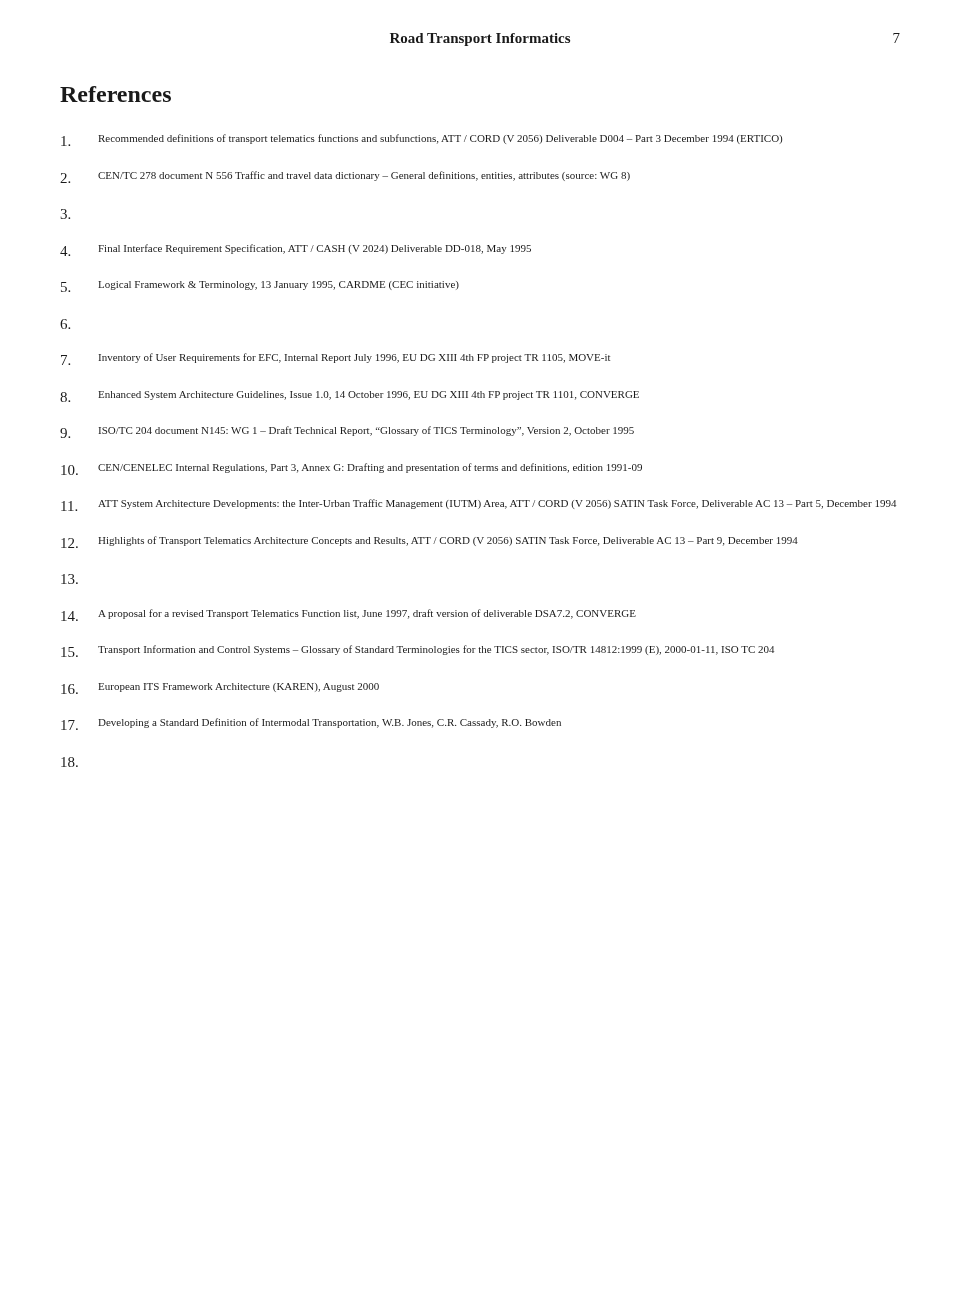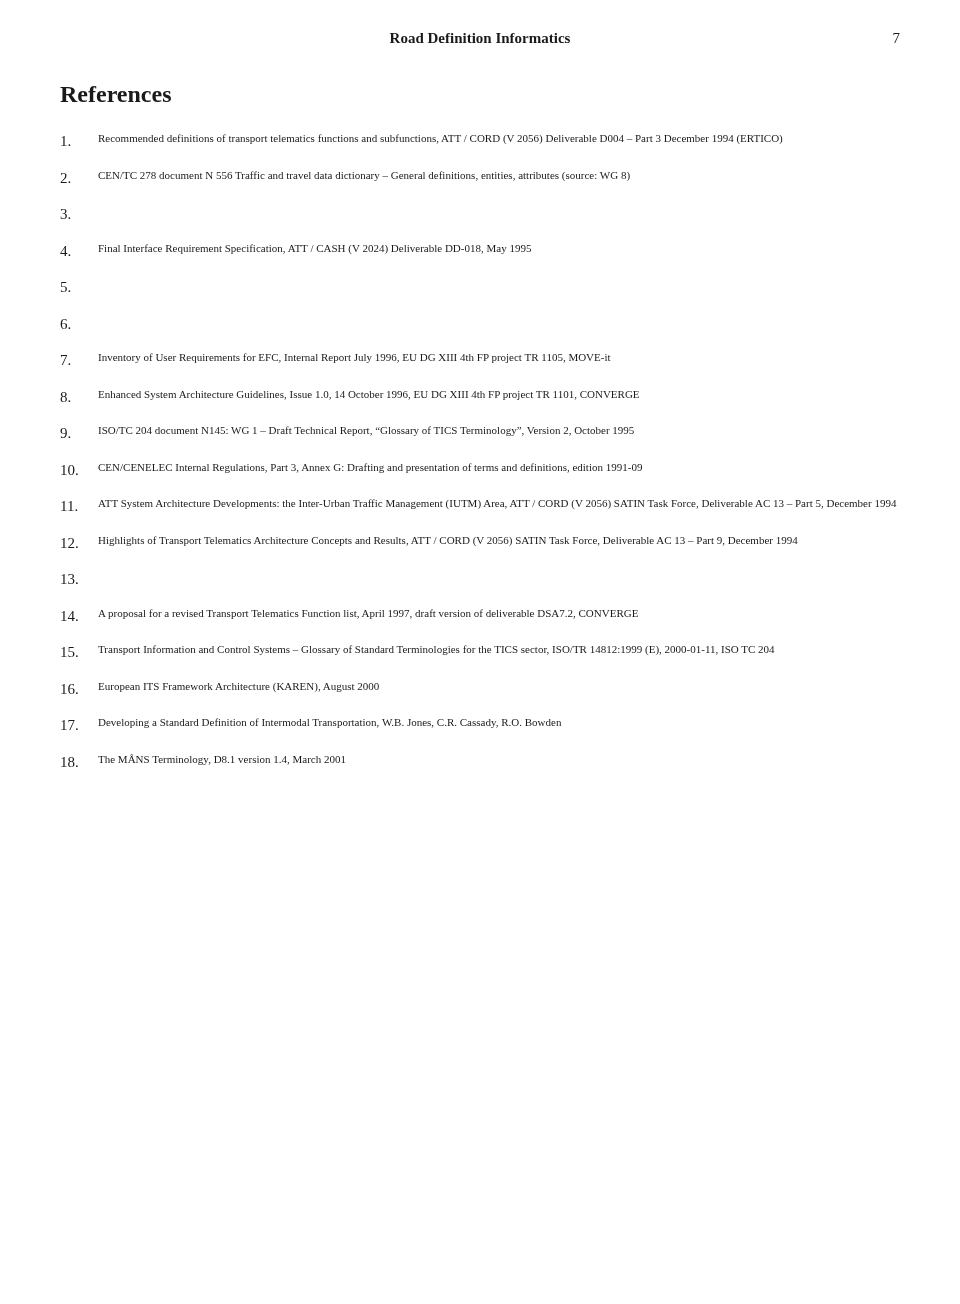--- a/index.html
+++ b/index.html
@@ -63,21 +63,21 @@
 
     .ref-text {
       font-size: 11px;
       line-height: 1.5;
     }
   </style>
 </head>
 <body>
 
 <div class="page-header">
-  <span class="page-header-title">Road Definition Informatics</span>
+  <span class="page-header-title">Road Transport Informatics</span>
   <span class="page-number">7</span>
 </div>
 
 <h1 class="section-heading">References</h1>
 
 <ol class="reference-list">
 <li class="reference-item">
       <span class="ref-number">1.</span>
       <span class="ref-text">Recommended definitions of transport telematics functions and subfunctions, ATT / CORD (V 2056) Deliverable D004 – Part 3 December 1994 (ERTICO)</span>
     </li>
@@ -87,20 +87,21 @@
     </li>
     <li class="reference-item">
       <span class="ref-number">3.</span>
     </li>
     <li class="reference-item">
       <span class="ref-number">4.</span>
       <span class="ref-text">Final Interface Requirement Specification, ATT / CASH (V 2024) Deliverable DD-018, May 1995</span>
     </li>
     <li class="reference-item">
       <span class="ref-number">5.</span>
+      <span class="ref-text">Logical Framework &amp; Terminology, 13 January 1995, CARDME (CEC initiative)</span>
     </li>
     <li class="reference-item">
       <span class="ref-number">6.</span>
     </li>
     <li class="reference-item">
       <span class="ref-number">7.</span>
       <span class="ref-text">Inventory of User Requirements for EFC, Internal Report July 1996, EU DG XIII 4th FP project TR 1105, MOVE-it</span>
     </li>
     <li class="reference-item">
       <span class="ref-number">8.</span>
@@ -120,31 +121,30 @@
     </li>
     <li class="reference-item">
       <span class="ref-number">12.</span>
       <span class="ref-text">Highlights of Transport Telematics Architecture Concepts and Results, ATT / CORD (V 2056) SATIN Task Force, Deliverable AC 13 – Part 9, December 1994</span>
     </li>
     <li class="reference-item">
       <span class="ref-number">13.</span>
     </li>
     <li class="reference-item">
       <span class="ref-number">14.</span>
-      <span class="ref-text">A proposal for a revised Transport Telematics Function list, April 1997, draft version of deliverable DSA7.2, CONVERGE</span>
+      <span class="ref-text">A proposal for a revised Transport Telematics Function list, June 1997, draft version of deliverable DSA7.2, CONVERGE</span>
     </li>
     <li class="reference-item">
       <span class="ref-number">15.</span>
       <span class="ref-text">Transport Information and Control Systems – Glossary of Standard Terminologies for the TICS sector, ISO/TR 14812:1999 (E), 2000-01-11, ISO TC 204</span>
     </li>
     <li class="reference-item">
       <span class="ref-number">16.</span>
       <span class="ref-text">European ITS Framework Architecture (KAREN), August 2000</span>
     </li>
     <li class="reference-item">
       <span class="ref-number">17.</span>
       <span class="ref-text">Developing a Standard Definition of Intermodal Transportation, W.B. Jones, C.R. Cassady, R.O. Bowden</span>
     </li>
     <li class="reference-item">
       <span class="ref-number">18.</span>
-      <span class="ref-text">The MÅNS Terminology, D8.1 version 1.4, March 2001</span>
     </li>
   </ol>
 
 </body></html>

